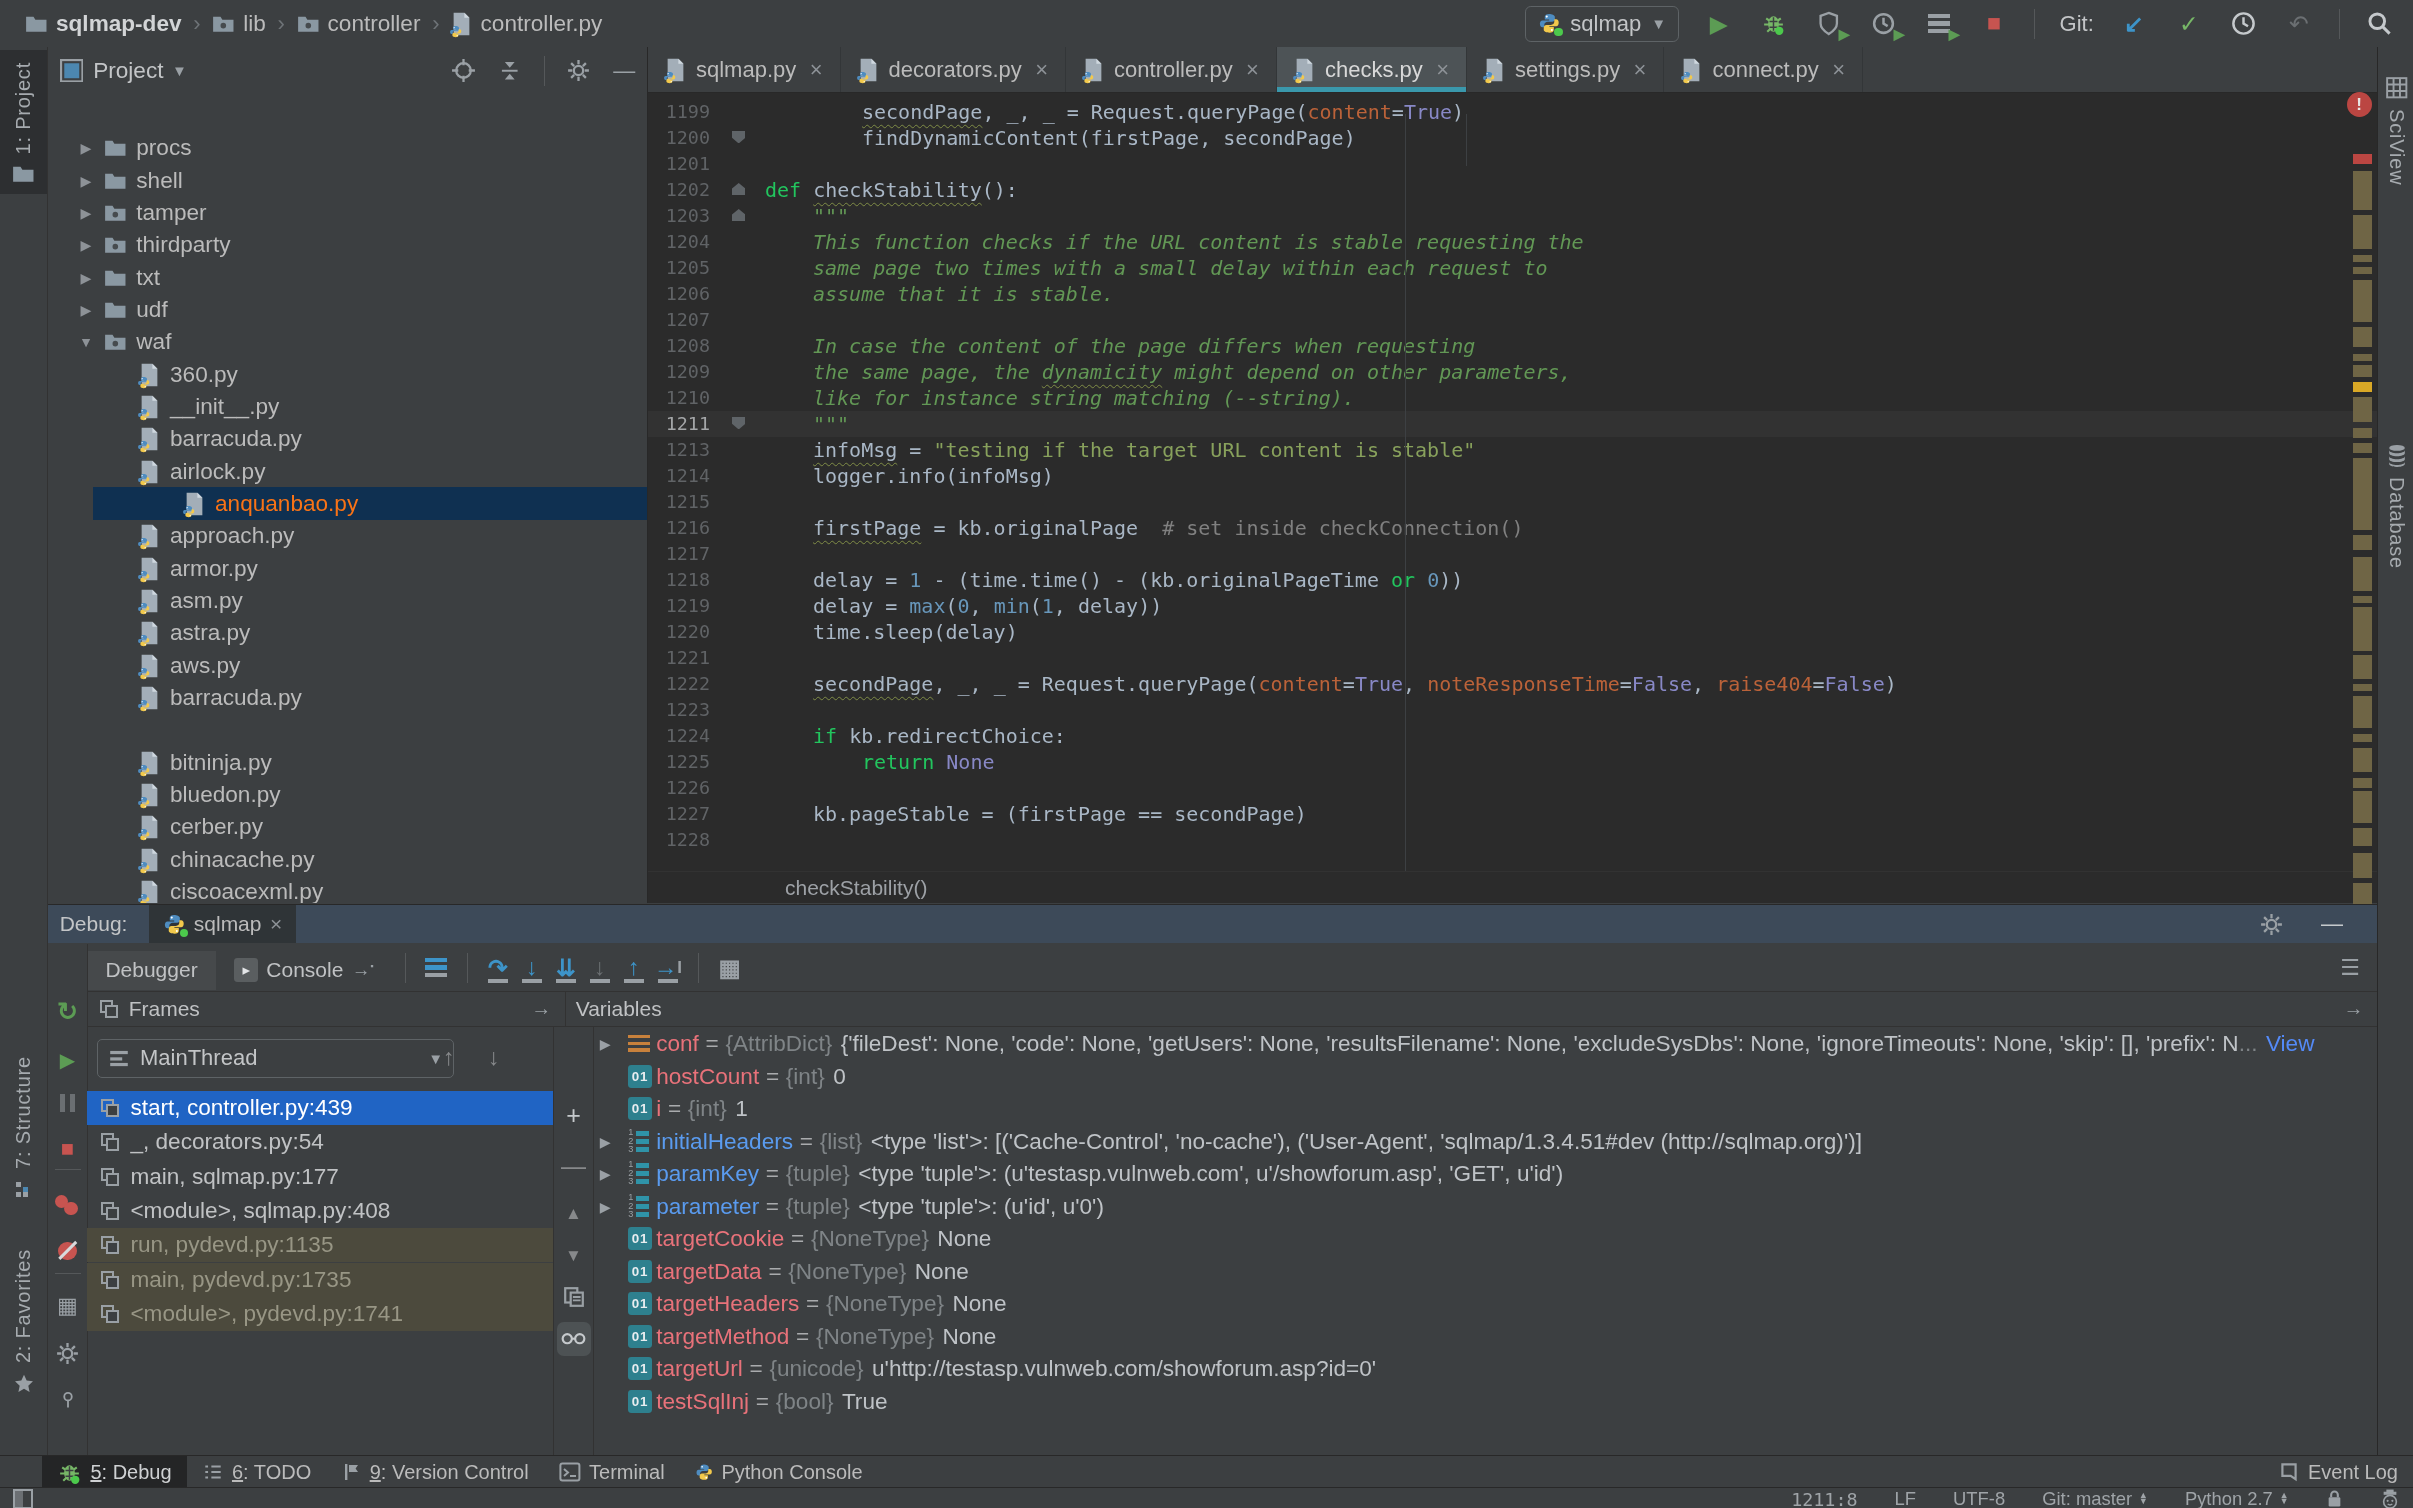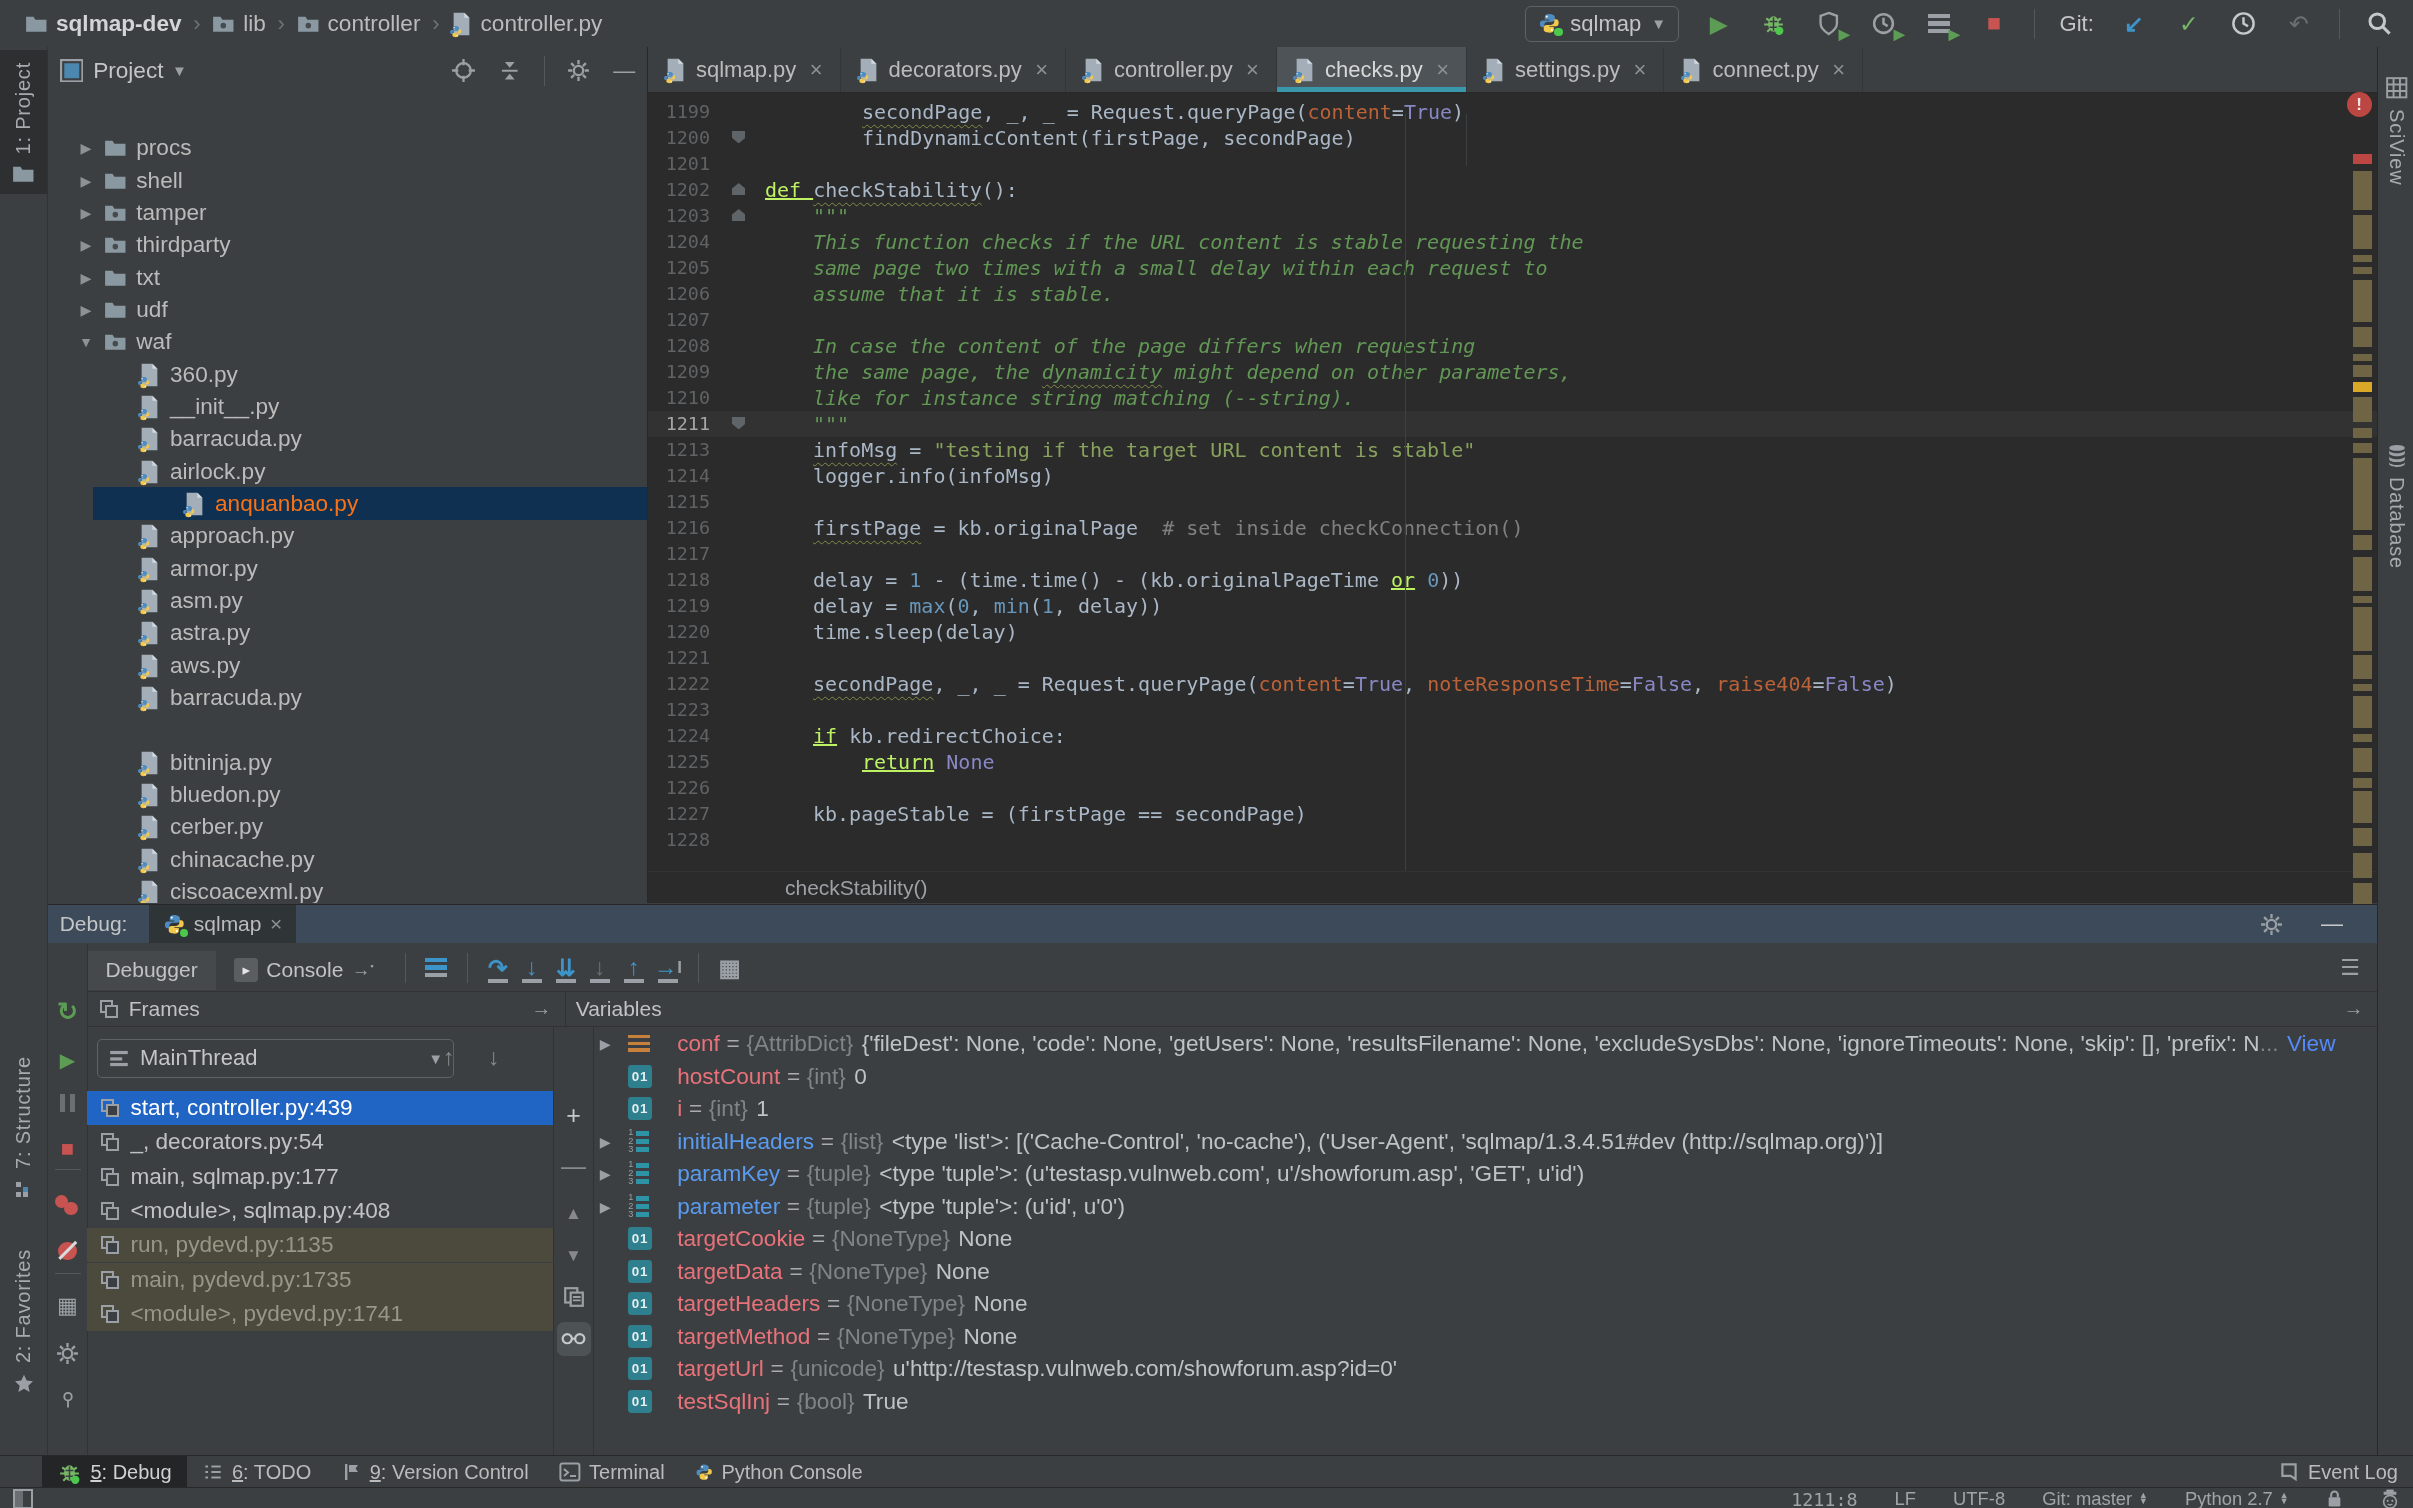--- a/index.html
+++ b/index.html
@@ -47,21 +47,21 @@
   #codewrap{position:absolute;left:0;top:46px;right:0;height:779px;overflow:hidden;}
   #code{margin-top:-20px;font-family:"DejaVu Sans Mono",monospace;font-size:20px;}
   .cl{height:26px;line-height:26px;display:flex;white-space:pre;}
   .cl.cur{background:#323232;}
   .cl .num{width:62px;text-align:right;color:#606366;font-size:18.4px;flex:none;}
   .cl.cur .num{color:#a4a6a8;}
   .cl .fold{width:55px;flex:none;position:relative;}
   .fm{position:absolute;left:22px;top:5.9px;width:13.4px;height:12.6px;background:#5f6468;}
   .fm.e{clip-path:polygon(0 0,100% 0,100% 55%,50% 100%,0 55%);}
   .fm.s{clip-path:polygon(50% 0,100% 45%,100% 100%,0 100%,0 45%);}
-  .seg-p{color:#a9b7c6;} .seg-k{color:#bef264;text-decoration:underline;} .seg-s{color:#88a15c;}
+  .seg-p{color:#a9b7c6;} .seg-k{color:#22c55e;} .seg-s{color:#88a15c;}
   .seg-d{color:#629755;font-style:italic;} .seg-c{color:#808080;}
   .seg-n{color:#6897bb;} .seg-b{color:#6897bb;} .seg-a{color:#bb6239;} .seg-t{color:#8888c6;}
   .seg-w{color:#a9b7c6;} .seg-dw{color:#629755;font-style:italic;}
   .wv{text-decoration-line:underline;text-decoration-style:wavy;text-decoration-color:#7f8c46;
       text-decoration-thickness:1.3px;text-underline-offset:5px;}
   #guide1{left:757px;top:67px;width:0.8px;height:779px;background:#3d4043;}
   #guide2{left:818px;top:67px;width:0.8px;height:52px;background:#3d4043;}
   #ebcrumb{position:absolute;left:0;bottom:0;right:0;height:31px;background:#2b2b2b;border-top:0.8px solid #323232;
            display:flex;align-items:center;padding-left:137px;font-size:21px;color:#9da1a6;}
   
@@ -101,21 +101,21 @@
         font-size:22.6px;color:#c0c2c4;box-sizing:border-box;}
   .frow.sel{background:#2064c4;color:#ffffff;}
   .frow.lib{background:#4c4a3d;color:#989685;}
   #watchbar{position:absolute;left:505px;top:122px;width:39px;bottom:0;border-right:0.8px solid #323232;border-left:0.8px solid #323232;}
   .wicon{position:absolute;left:0;width:39px;height:37px;display:flex;align-items:center;justify-content:center;
          font-size:25px;color:#c5c9cc;}
   .wicon .tgl{width:34px;height:34px;border-radius:6.7px;background:#4d5254;display:flex;align-items:center;justify-content:center;}
   #vars{position:absolute;left:545px;top:122px;right:0;bottom:0;overflow:hidden;}
   .vrow{position:absolute;left:0;width:100%;height:33px;display:flex;align-items:center;font-size:22.6px;white-space:nowrap;overflow:hidden;}
   .vexp{width:28.5px;padding-left:6.7px;color:#9aa0a5;font-size:14.2px;flex:none;}
-  .vico{width:49px;flex:none;display:flex;align-items:center;}
+  .vico{width:28px;flex:none;display:flex;align-items:center;}
   .vname{color:#e8727a;} .vname.blu{color:#5a9bef;}
   .veq{color:#a9abad;padding:0 6.7px;}
   .vtype{color:#7f8487;padding-right:8.4px;}
   .vval{color:#bfc3c7;}
   .vell{color:#7f8487;} .vlink{color:#548af7;padding-left:8.4px;}
   .ic-dict{width:22px;height:17px;background:linear-gradient(#c8813c 0 3.4px,transparent 3.4px 6.7px,#c8813c 6.7px 10px,transparent 10px 13.4px,#c8813c 13.4px 17px);}
   .ic-num{width:23.5px;height:23.5px;background:#2e808e;border-radius:3.4px;color:#e8edf0;font-size:13.4px;font-weight:bold;
           display:flex;align-items:center;justify-content:center;letter-spacing:0.8px;}
   .ic-list{display:flex;flex-direction:column;gap:2.5px;}
   .ic-list i{display:flex;align-items:center;gap:2.5px;font-style:normal;font-size:9.2px;color:#9aa0a5;line-height:5.9px;}

